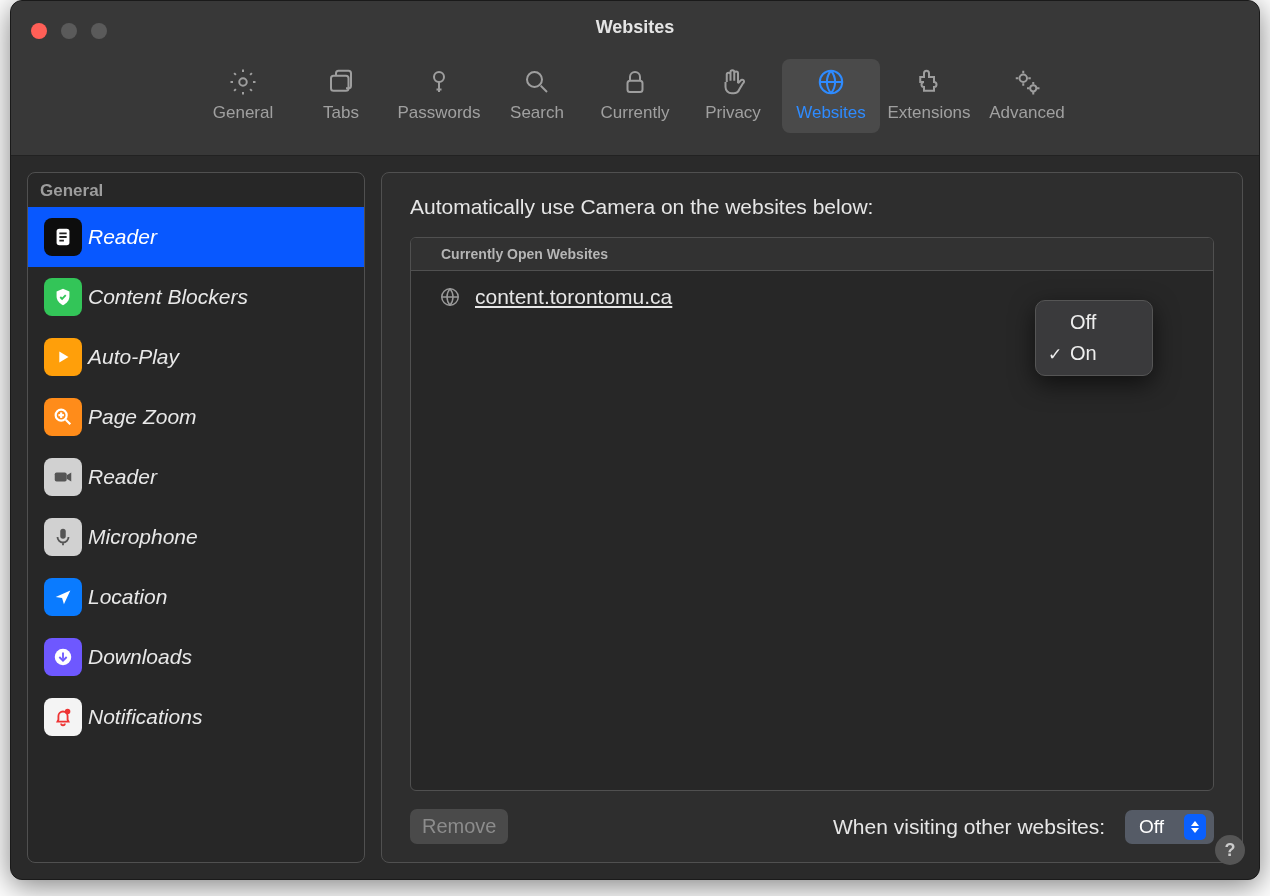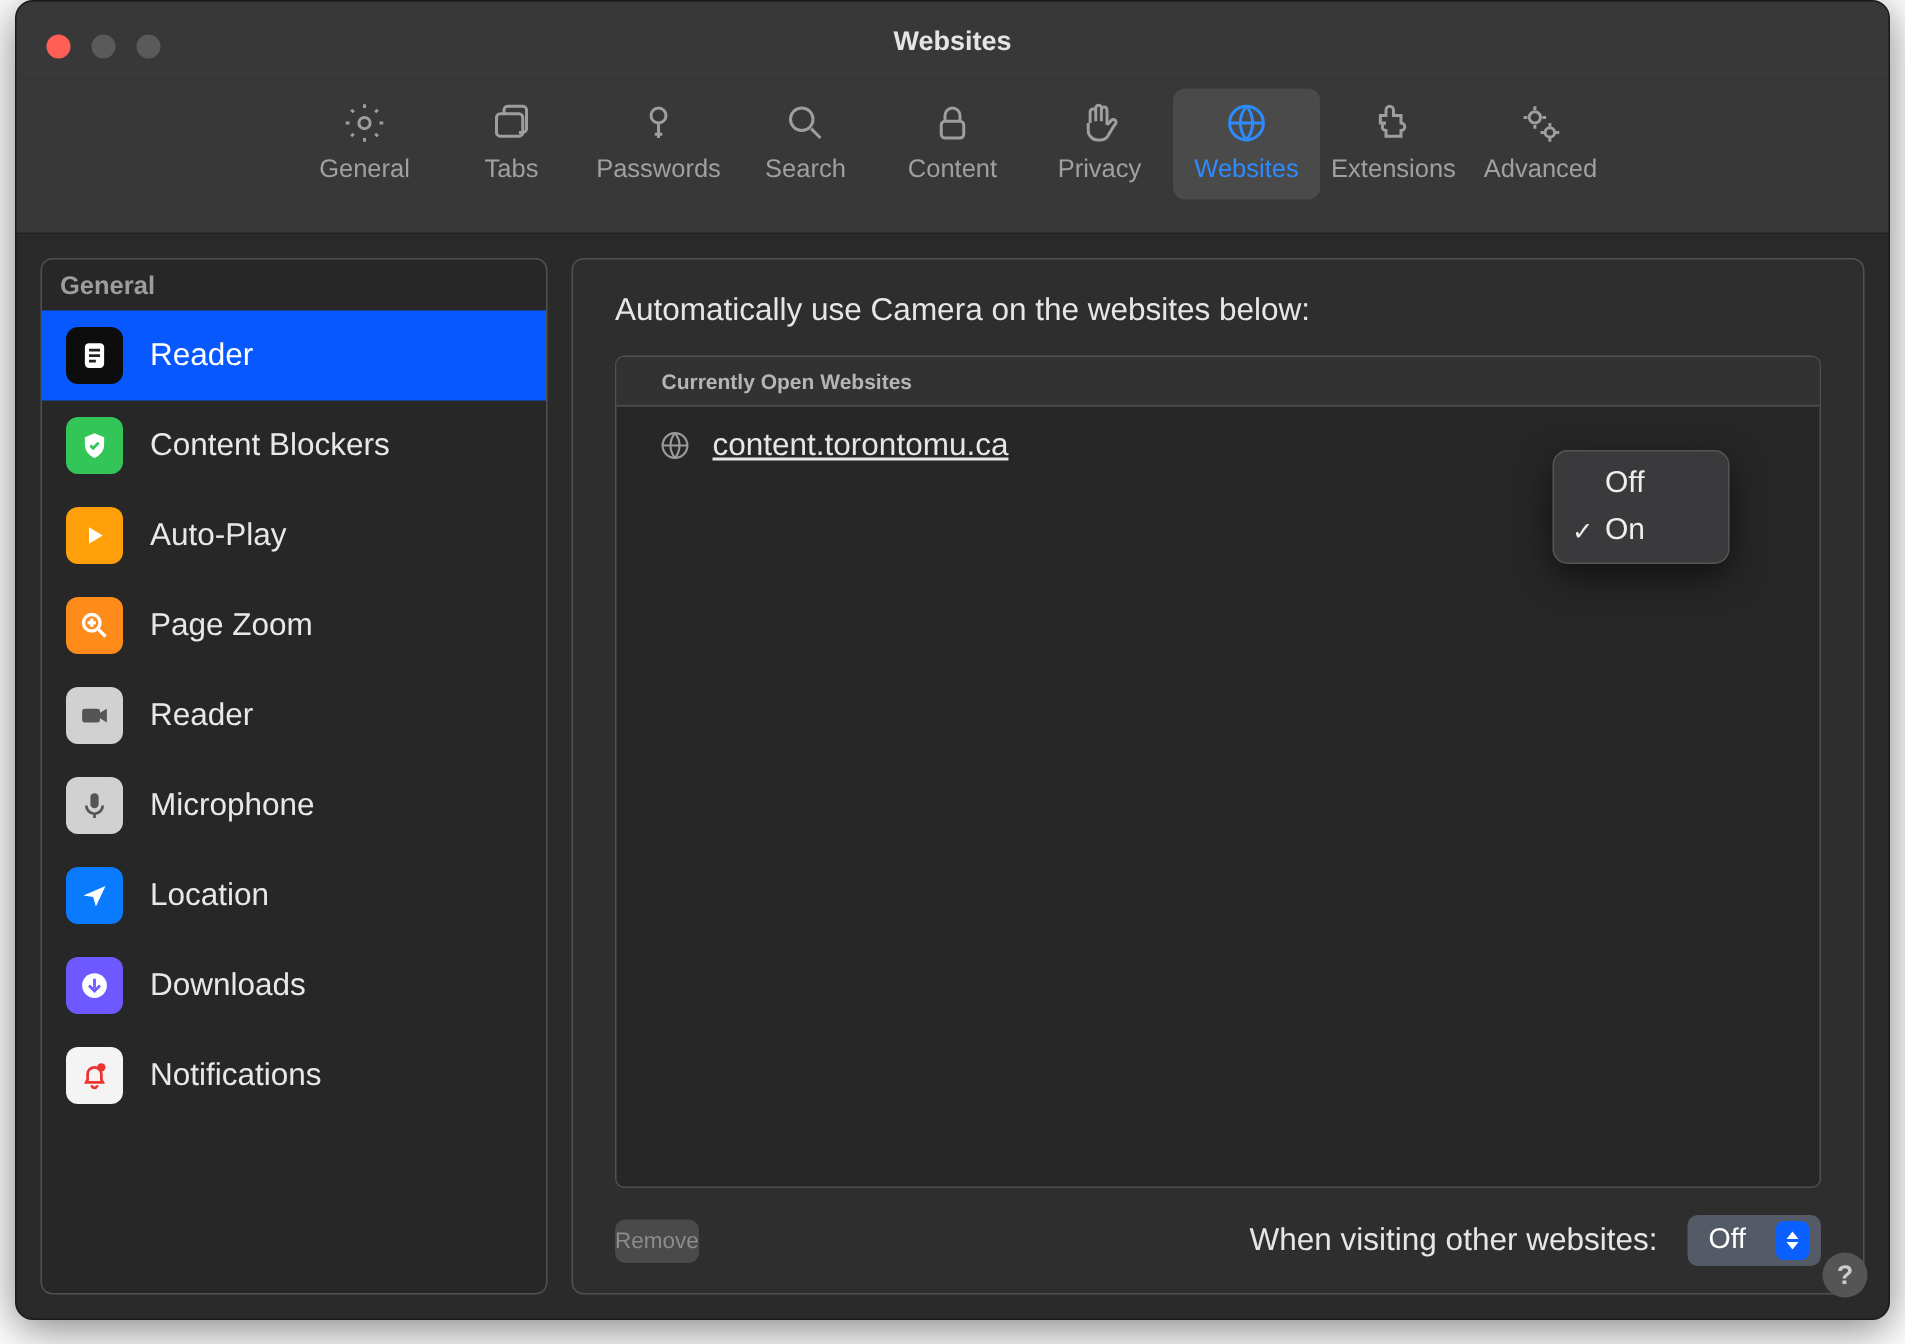--- a/index.html
+++ b/index.html
@@ -36,32 +36,32 @@
   .tool{width:98px;display:flex;flex-direction:column;align-items:center;gap:6px;color:var(--text-dim);font-size:17px;cursor:pointer;padding:8px 0 10px;border-radius:8px;}
   .tool.active{background:#4a4a4a;color:#2e8bff;}
   .tool.active .ico svg{stroke:#2e8bff;}
   .ico{width:30px;height:30px;display:flex;align-items:center;justify-content:center;}
   .ico svg{stroke:#9e9e9e;fill:none;stroke-width:1.6;}
   
   .body{position:absolute;top:155px;left:0;right:0;bottom:0;padding:16px;display:flex;gap:16px;}
   
   .sidebar{width:338px;border:1px solid var(--list-border);border-radius:8px;background:var(--dark-box);overflow:hidden;display:flex;flex-direction:column;}
   .side-header{color:#9d9d9d;font-size:17px;font-weight:600;padding:8px 12px 6px;}
-  .side-item{display:flex;align-items:center;gap:18px;height:60px;padding:0 16px;color:#e8e8e8;font-size:21px;cursor:pointer;}
+  .side-item{display:flex;align-items:center;gap:6px;height:60px;padding:0 16px;color:#e8e8e8;font-size:21px;cursor:pointer;font-style:italic;}
   .side-item.selected{background:var(--selected);color:#fff;}
   .side-icon{width:38px;height:38px;border-radius:8px;display:flex;align-items:center;justify-content:center;flex:none;}
   
   .main{flex:1;border:1px solid var(--list-border);border-radius:8px;background:var(--panel);padding:22px 28px 18px;display:flex;flex-direction:column;position:relative;}
   .heading{color:#e6e6e6;font-size:21px;margin-bottom:18px;}
   .table{flex:1;border:1px solid var(--list-border);border-radius:6px;background:var(--dark-box);overflow:hidden;position:relative;}
   .table-head{background:#323232;color:#b5b5b5;font-size:14px;font-weight:600;padding:8px 30px;border-bottom:1px solid var(--list-border);}
   .row{display:flex;align-items:center;padding:14px 28px;font-size:21px;color:#e6e6e6;gap:14px;text-decoration:underline;}
   .globe{width:22px;height:22px;}
   .footer{display:flex;align-items:center;margin-top:18px;gap:20px;}
-  .remove-btn{background:#4a4a4a;border:none;color:#8c8c8c;font-size:15px;border-radius:7px;padding:6px 0;}
+  .remove-btn{background:#4a4a4a;border:none;color:#8c8c8c;font-size:20px;border-radius:7px;padding:6px 12px;}
   .spacer{flex:1;}
   .foot-label{color:#e6e6e6;font-size:21px;}
   .select{background:#555b66;border-radius:7px;padding:4px 8px 4px 14px;display:flex;align-items:center;gap:20px;color:#fff;font-size:19px;height:34px;}
   .select .chev{background:#0a60ff;border-radius:5px;width:22px;height:26px;display:flex;flex-direction:column;align-items:center;justify-content:center;gap:0;}
   .select .chev span{display:block;width:0;height:0;border-left:4px solid transparent;border-right:4px solid transparent;}
   .select .chev .up{border-bottom:5px solid #fff;margin-bottom:2px;}
   .select .chev .dn{border-top:5px solid #fff;}
   
   .menu{position:absolute;right:60px;top:62px;background:#3a3a3c;border-radius:10px;box-shadow:0 8px 24px rgba(0,0,0,.6);padding:6px 6px;width:118px;border:1px solid #555;}
   .menu-item{color:#eee;font-size:20px;padding:4px 10px 4px 28px;position:relative;border-radius:4px;cursor:pointer;}
@@ -130,21 +130,21 @@
         </div>
         <span>Search</span>
       </div>
       <div class="tool">
         <div class="ico">
           <svg viewBox="0 0 24 24">
               <rect x="6" y="11" width="12" height="9" rx="2"></rect>
               <path d="M8 11V8a4 4 0 0 1 8 0v3"></path>
             </svg>
         </div>
-        <span>Content</span>
+        <span>Currently</span>
       </div>
       <div class="tool">
         <div class="ico">
           <svg viewBox="0 0 24 24">
               <path d="M7 12V6a1.5 1.5 0 1 1 3 0v5M10 11V4a1.5 1.5 0 1 1 3 0v7M13 11V5a1.5 1.5 0 1 1 3 0v8M16 13l2-2a1.5 1.5 0 1 1 2 2l-3 5a5 5 0 0 1-5 3h-1a5 5 0 0 1-5-5v-4"></path>
             </svg>
         </div>
         <span>Privacy</span>
       </div>
       <div class="tool active">

